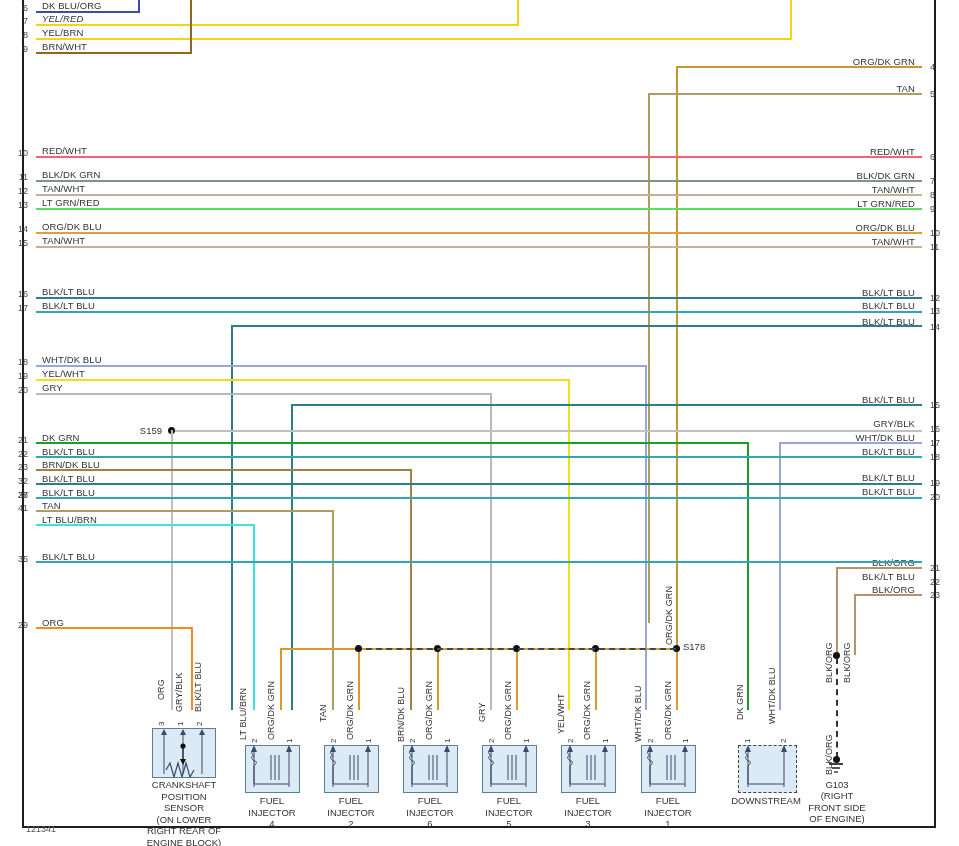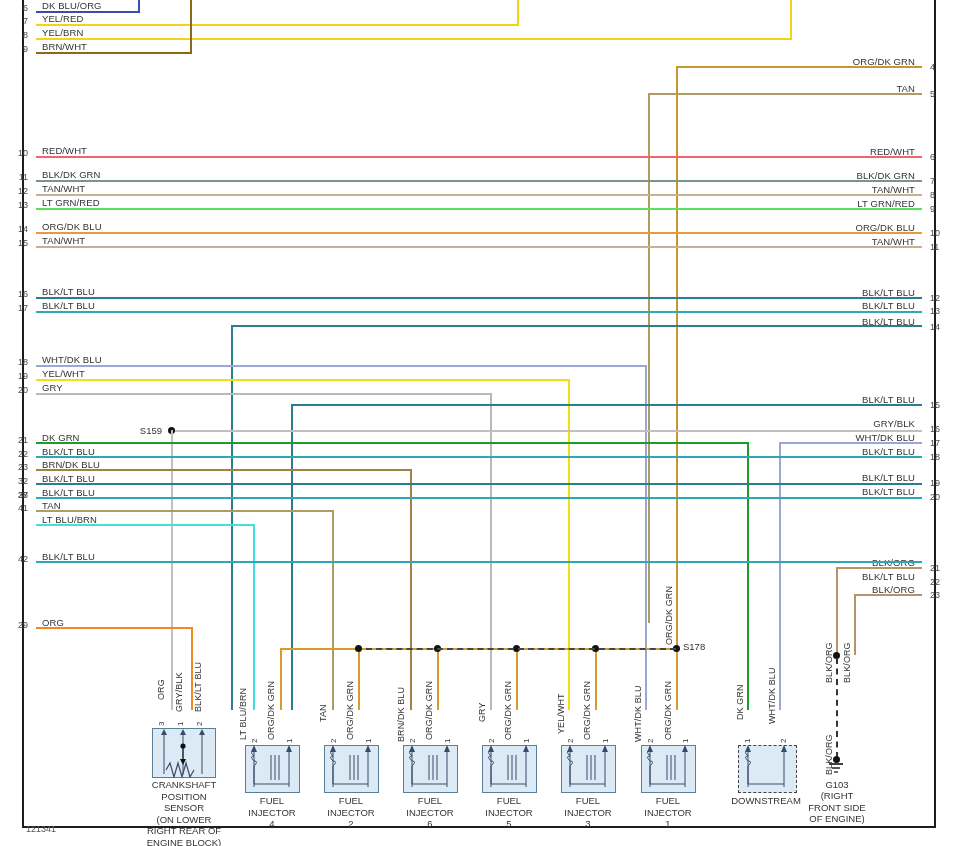--- a/index.html
+++ b/index.html
@@ -61,25 +61,25 @@
   <div class="pin" style="left:10px;top:357px;">18</div>
   <div class="pin" style="left:10px;top:371px;">19</div>
   <div class="pin" style="left:10px;top:385px;">20</div>
   <div class="pin" style="left:10px;top:435px;">21</div>
   <div class="pin" style="left:10px;top:449px;">22</div>
   <div class="pin" style="left:10px;top:462px;">23</div>
   <div class="pin" style="left:10px;top:476px;">32</div>
   <div class="pin" style="left:10px;top:490px;">38</div>
   <div class="pin" style="left:10px;top:503px;">41</div>
   <div class="pin" style="left:10px;top:490px;">27</div>
-  <div class="pin" style="left:10px;top:554px;">42</div>
+  <div class="pin" style="left:10px;top:554px;">35</div>
   <div class="pin" style="left:10px;top:620px;">29</div>
 
   <div class="lbl" style="left:42px;top:0px;">DK BLU/ORG</div>
-  <div class="lbl" style="left:42px;top:13px;">YEL/RED</div>
+  <div class="lbl" style="left:42px;top:13px;font-style:italic;">YEL/RED</div>
   <div class="lbl" style="left:42px;top:27px;">YEL/BRN</div>
   <div class="lbl" style="left:42px;top:41px;">BRN/WHT</div>
   <div class="lbl" style="left:42px;top:145px;">RED/WHT</div>
   <div class="lbl" style="left:42px;top:169px;">BLK/DK GRN</div>
   <div class="lbl" style="left:42px;top:183px;">TAN/WHT</div>
   <div class="lbl" style="left:42px;top:197px;">LT GRN/RED</div>
   <div class="lbl" style="left:42px;top:221px;">ORG/DK BLU</div>
   <div class="lbl" style="left:42px;top:235px;">TAN/WHT</div>
   <div class="lbl" style="left:42px;top:286px;">BLK/LT BLU</div>
   <div class="lbl" style="left:42px;top:300px;">BLK/LT BLU</div>

